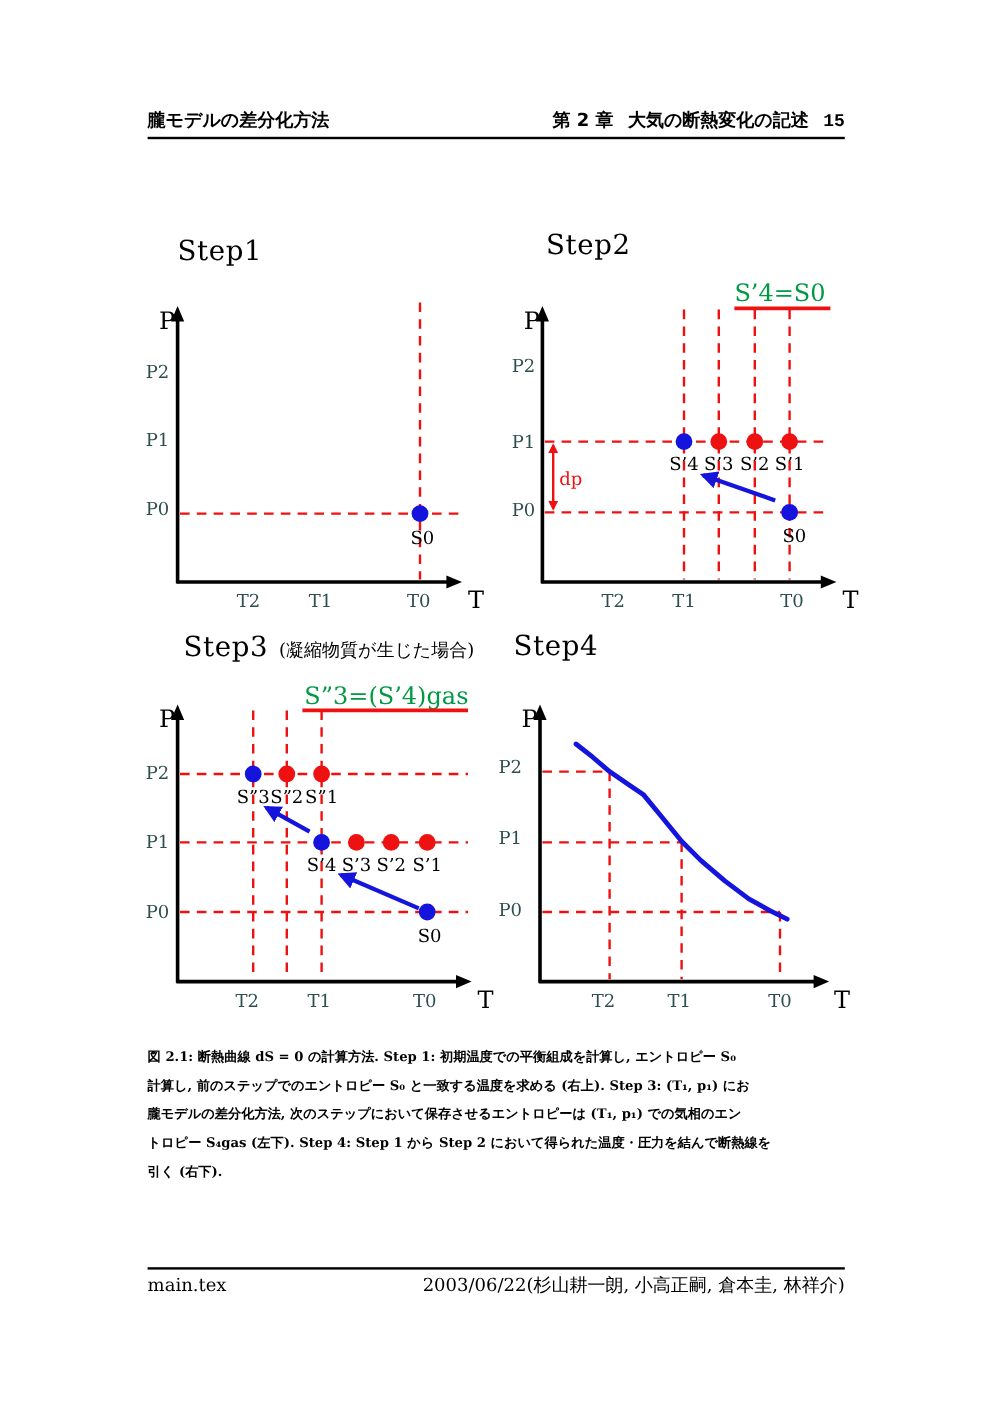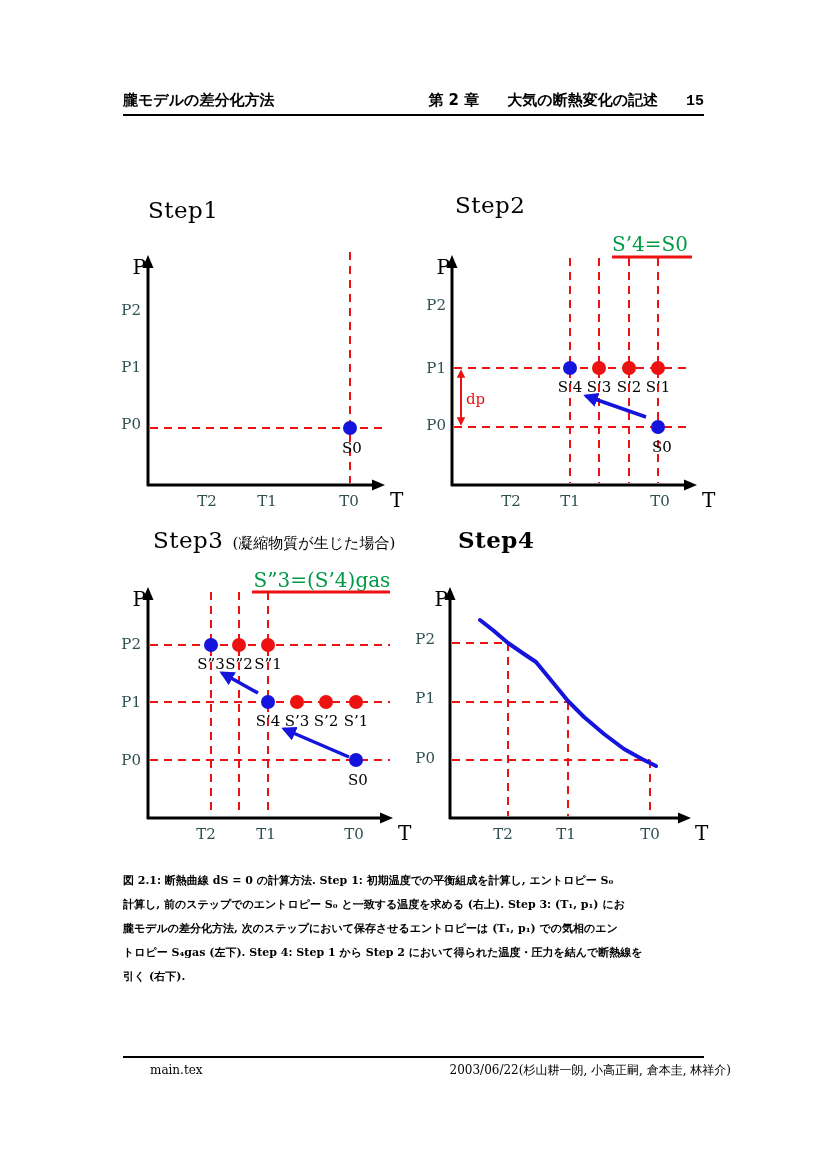--- a/index.html
+++ b/index.html
@@ -5,38 +5,38 @@
   * { margin:0; padding:0; box-sizing:border-box; }
   html,body { background:#ffffff; }
   .page {
     position:relative; width:826px; height:1169px; background:#ffffff;
     font-family:"DejaVu Serif", serif; color:#000; overflow:hidden;
   }
   
   .hdr { position:absolute; left:123px; top:91px; width:581px;
          display:flex; justify-content:space-between; align-items:baseline;
          font-family:"DejaVu Sans", sans-serif; font-weight:bold; font-size:15px; }
-  .hdr-right { display:flex; gap:28px; align-items:baseline; }
+  .hdr-right { display:flex; gap:12px; align-items:baseline; }
   .hdr-page { font-family:Liberation Mono, monospace; }
   .rule { position:absolute; left:123px; width:581px; height:2px; background:#000; }
   .rule-top { top:114px; }
   .rule-bottom { top:1056px; }
   
   .ptitle { position:absolute; font-size:23px; letter-spacing:0.5px; white-space:nowrap; }
   .psub { font-size:15px; letter-spacing:0; margin-left:9px; }
   
   .fig-svg { position:absolute; left:0; top:0; }
   
   .caption { position:absolute; left:123px; top:869px; width:586px;
              font-size:11px; line-height:24px;font-weight:bold; }
   .caption .cline { white-space:nowrap; }
   
   .ftr { position:absolute; left:123px; top:1062px; width:581px;
          display:flex; justify-content:space-between; align-items:baseline;
-         font-size:12px;margin-left:27px; }
+         font-size:15px; }
 </style>
 </head>
 <body>
 
 <div class="page">
 
   <div class="hdr">
     <span>朧モデルの差分化方法</span>
     <span class="hdr-right">
       <span>第 2 章</span>
@@ -48,21 +48,21 @@
 
   <div class="ptitle" style="left:148px; top:197px;">
     <span>Step1</span>
   </div>
   <div class="ptitle" style="left:455px; top:192px;">
     <span>Step2</span>
   </div>
   <div class="ptitle" style="left:153px; top:527px;">
     <span>Step3</span><span class="psub">(凝縮物質が生じた場合)</span>
   </div>
-  <div class="ptitle" style="left:458px; top:526px;font-weight:bold;">
+  <div class="ptitle" style="left:428px; top:526px;">
     <span>Step4</span>
   </div>
 
   <svg id="fig-svg" class="fig-svg" width="826" height="1169" viewBox="0 0 826 1169">
       <defs>
         <marker id="m-blue" viewBox="0 0 10 10" refX="8" refY="5" markerWidth="4.2" markerHeight="4.2" orient="auto-start-reverse">
           <path d="M0,0 L10,5 L0,10 z" fill="#1414dd"></path>
         </marker>
         <marker id="m-red" viewBox="0 0 10 10" refX="8" refY="5" markerWidth="4.2" markerHeight="4.2" orient="auto-start-reverse">
           <path d="M0,0 L10,5 L0,10 z" fill="#ee1111"></path>

